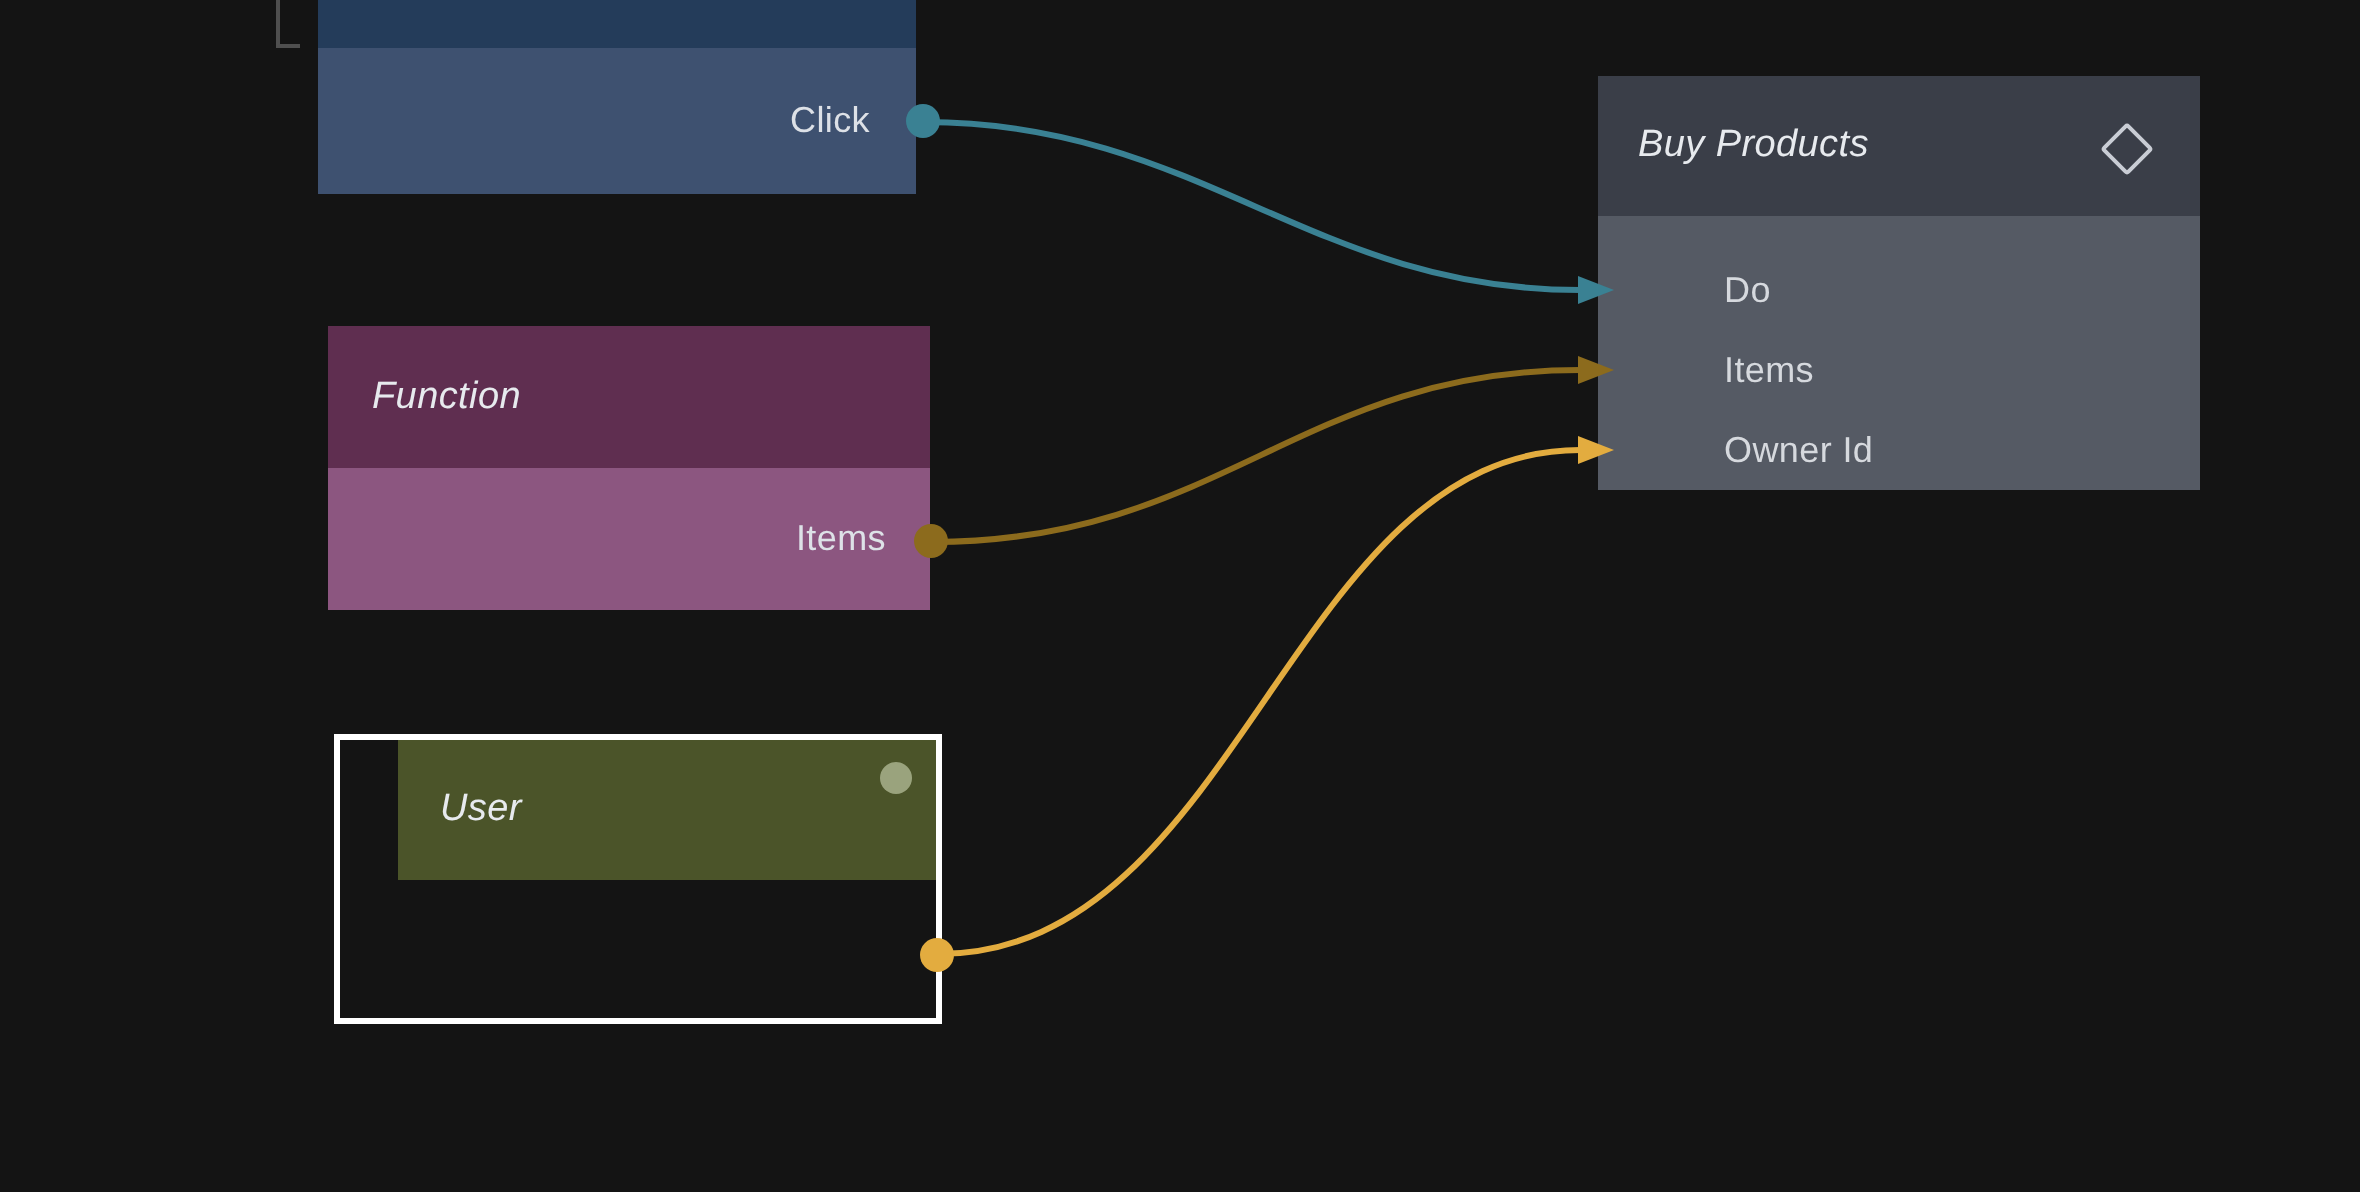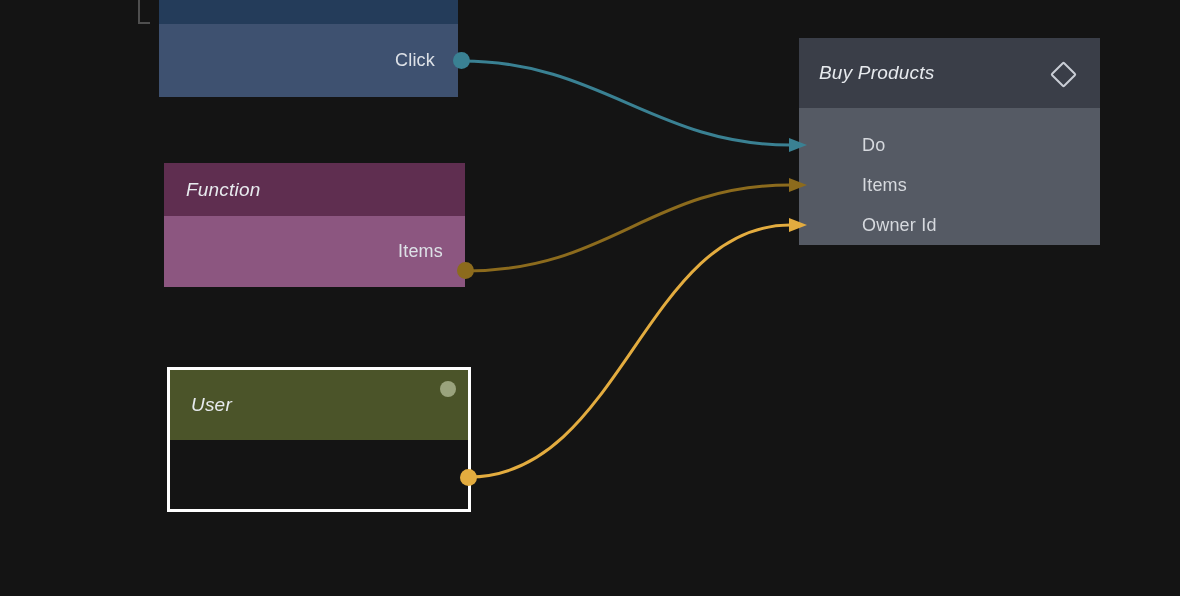--- a/index.html
+++ b/index.html
@@ -59,21 +59,21 @@
     border-left: 2px solid #4f4f4f;
     border-bottom: 2px solid #4f4f4f;
   }
   
   .node-truncated { left: 159px; top: -46px; width: 299px; height: 143px; }
   .node-truncated .node-header { height: 70px; }
   .node-truncated .node-body { height: 73px; }
   .node-truncated .port-row { height: 73px; padding-right: 23px; }
   
   .node-function { left: 164px; top: 163px; width: 301px; height: 142px; }
-  .node-function .node-header { height: 53px; padding-left: 22px; }
+  .node-function .node-header { height: 71px; padding-left: 22px; }
   .node-function .node-body { height: 71px; }
   .node-function .port-row { height: 71px; padding-right: 22px; }
   
   .node-user {
     left: 167px; top: 367px; width: 304px; height: 145px;
     border: 3px solid #ffffff;
   }
   .node-user .node-header { height: 70px; padding-left: 21px; }
   .node-user .node-body { height: 69px; }
   .node-user .port-row { height: 69px; padding-right: 20px; }
@@ -120,21 +120,21 @@
     <div class="node-header" style="background: rgb(95, 46, 80);">
       <span class="node-title">Function</span>
     </div>
     <div class="node-body" style="background: rgb(140, 86, 128);">
       <div class="port-row output">
         <span class="port-label">Items</span>
       </div>
     </div>
   </div>
 
-  <div class="node node-user" style="border-color: rgb(255, 255, 255);">
+  <div class="node node-user" style="border-color: rgb(255, 255, 255); padding-left: 29px;">
     <div class="node-header" style="background: rgb(75, 84, 41);">
       <span class="node-title">User</span>
     </div>
   </div>
   <span class="status-dot" style="left: 440px; top: 381px; background: rgb(154, 163, 125);"></span>
 
   <div class="node node-buy">
     <div class="node-header" style="background: rgb(58, 62, 72);">
       <span class="node-title">Buy Products</span>
       <span class="diamond-icon" style="border-color: rgb(201, 205, 213);"></span>

